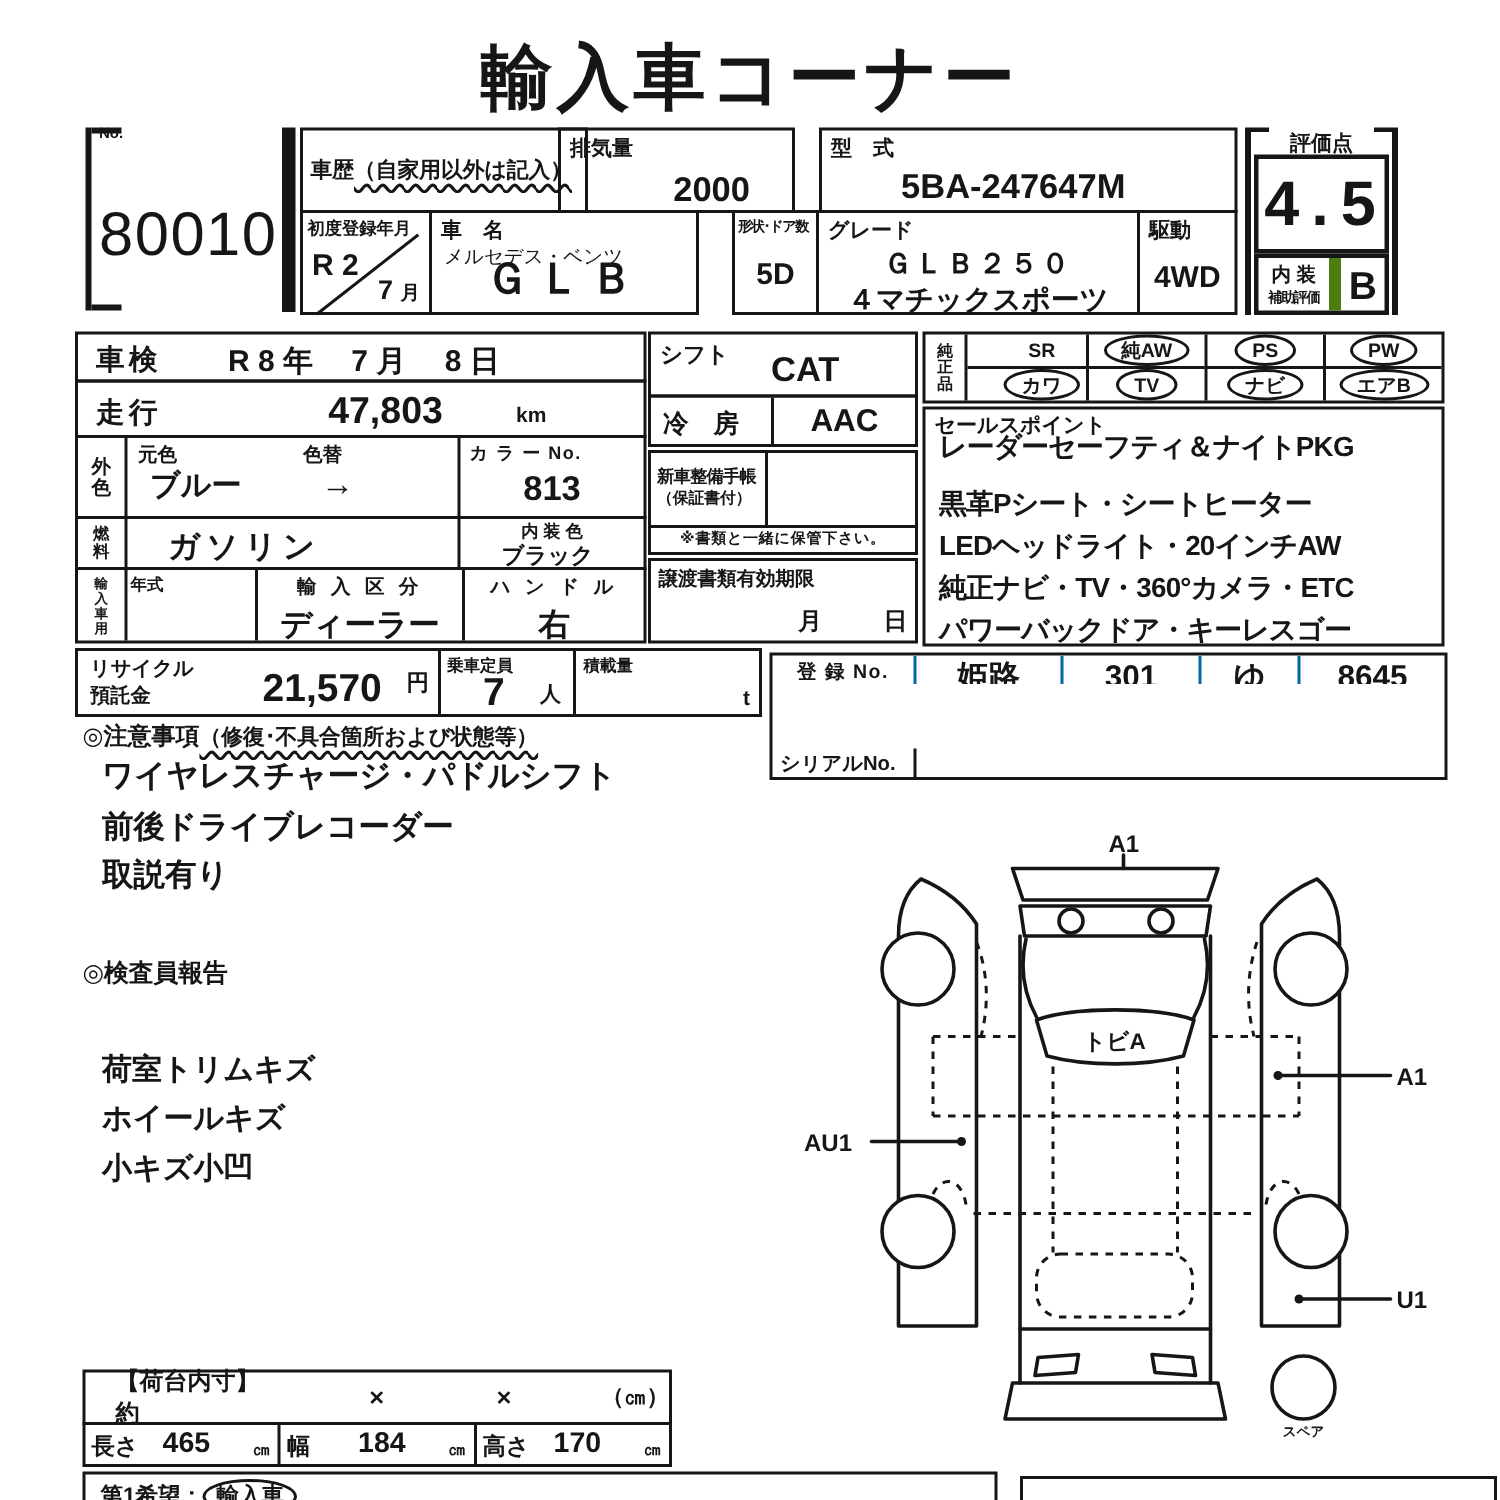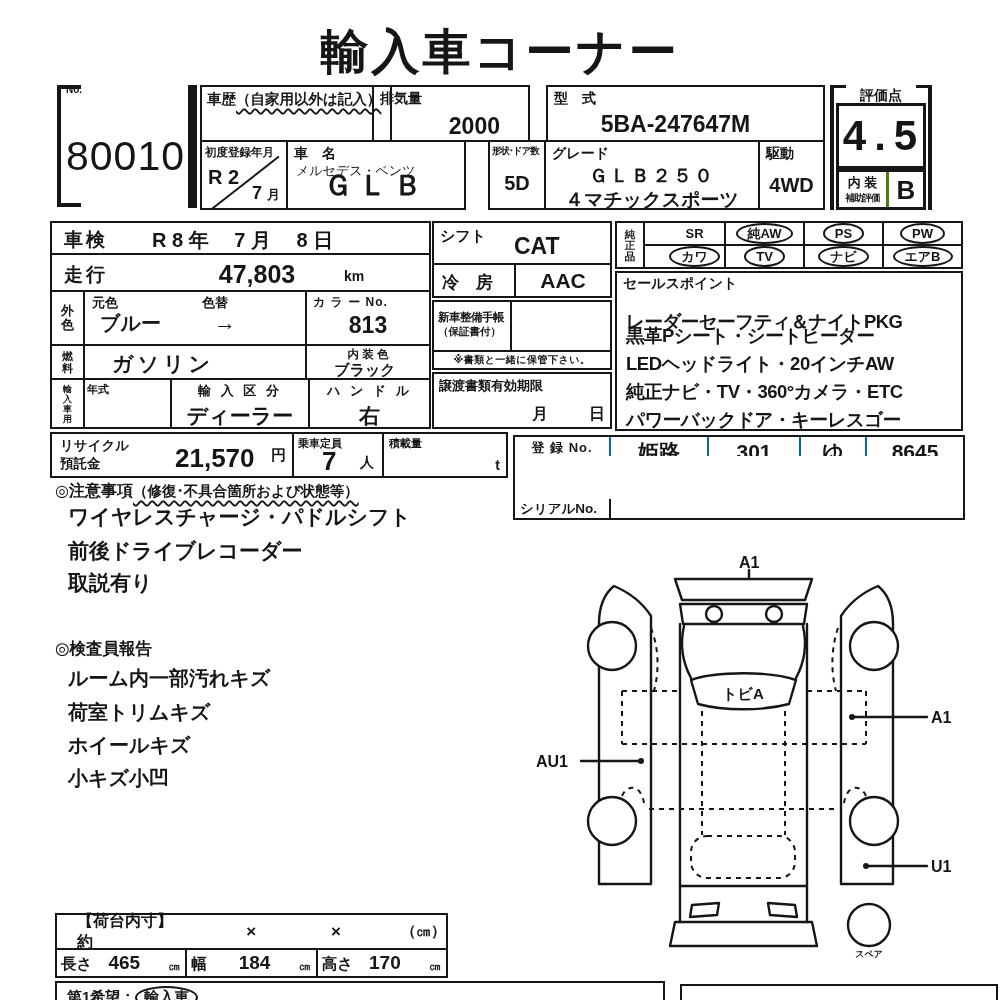--- a/index.html
+++ b/index.html
@@ -17,21 +17,21 @@
   #lot-bracket{left:57px;top:85px;width:126px;height:122px;border-left:4px solid #161616;}
   #lot-bracket::before{content:"";position:absolute;left:0;top:0;width:20px;height:4px;background:#161616;}
   #lot-bracket::after{content:"";position:absolute;left:0;bottom:0;width:20px;height:4px;background:#161616;}
   #lot-no-label{left:66px;top:84px;font-size:10px;}
   #lot-number{left:66px;top:133px;width:118px;text-align:center;font-size:41px;font-weight:400;letter-spacing:1px;}
   #lot-bar{left:188px;top:85px;width:9px;height:123px;background:#161616;}
 
   
   .cell{box-sizing:border-box;}
   #hist-cell{left:200px;top:85px;width:192px;height:57px;}
-  #hist-cell .l{font-size:14.5px;padding:3px 0 0 5px;}
+  #hist-cell .l{font-size:14.5px;padding:17px 0 0 5px;}
   #disp-cell{left:372px;top:85px;width:158px;height:57px;}
   #code-cell{left:546px;top:85px;width:279px;height:57px;}
   .cell .lab{font-size:14px;padding:3px 0 0 6px;}
   #disp-val{position:absolute;right:28px;top:26px;font-size:23px;}
   #code-val{position:absolute;left:0;right:20px;top:24px;text-align:center;font-size:23px;}
   #reg-cell{left:200px;top:140px;width:88px;height:70px;}
   #reg-cell .lab{font-size:11.5px;padding:3px 0 0 3px;}
   #reg-era{position:absolute;left:6px;top:24px;font-size:20px;}
   #reg-month{position:absolute;right:6px;bottom:4px;font-size:18px;}
   #reg-month .u{font-size:13px;}
@@ -49,21 +49,21 @@
   #drive-val{position:absolute;left:0;right:0;top:32px;text-align:center;font-size:20px;}
 
   
   #rating-wrap{left:830px;top:85px;width:102px;height:125px;border-left:4px solid #161616;border-right:4px solid #161616;box-sizing:border-box;}
   #rating-wrap::before{content:"";position:absolute;left:0;top:0;width:12px;height:3px;background:#161616;}
   #rating-wrap::after{content:"";position:absolute;right:0;top:0;width:12px;height:3px;background:#161616;}
   #rating-label{position:absolute;left:0;right:0;top:2px;text-align:center;font-size:14px;}
   #score-box{left:836px;top:103px;width:90px;height:66px;border:3px solid #161616;box-sizing:border-box;
              display:flex;align-items:center;justify-content:center;font-size:42px;letter-spacing:8px;padding-left:6px;}
   #int-box{left:836px;top:169px;width:90px;height:41px;border:3px solid #161616;box-sizing:border-box;display:flex;}
-  #int-label{width:47px;border-right:3px solid #4d7c0f;text-align:center;}
+  #int-label{width:47px;border-right:8px solid #4d7c0f;text-align:center;}
   #int-label .a{font-size:13px;display:block;margin-top:2px;}
   #int-label .b{font-size:9.5px;display:block;letter-spacing:-1px;}
   #int-grade{flex:1;text-align:center;font-size:26px;line-height:36px;}
 
   
   .irow{left:50px;width:381px;}
   #row-shaken{top:221px;height:34px;}
   #row-shaken .k{position:absolute;left:12px;top:4px;font-size:19px;letter-spacing:3px;}
   #row-shaken .v{position:absolute;left:100px;top:4px;font-size:20px;}
   #row-mile{top:253px;height:39px;}
@@ -347,21 +347,21 @@
           <span class="g-item oval">ナビ</span>
         </div>
       <div class="g-cell">
           <span class="g-item oval">エアB</span>
         </div>
     </div>
   </div>
 
   <div class="abs bd" id="sales-box">
     <span class="lab">セールスポイント</span>
-    <div class="sales-line" style="top:36px">レーダーセーフティ＆ナイトPKG</div>
+    <div class="sales-line" style="top:12px">レーダーセーフティ＆ナイトPKG</div>
     <div class="sales-line" style="top:50px">黒革Pシート・シートヒーター</div>
     <div class="sales-line" style="top:78px">LEDヘッドライト・20インチAW</div>
     <div class="sales-line" style="top:106px">純正ナビ・TV・360°カメラ・ETC</div>
     <div class="sales-line" style="top:134px">パワーバックドア・キーレスゴー</div>
   </div>
 
   <div class="abs bd" id="recycle-cell">
     <span class="l1">リサイクル</span>
     <span class="l2">預託金</span>
     <span class="v">21,570</span>
@@ -392,21 +392,20 @@
   </div>
 
   <div class="abs" id="cautions-head">
     <span>◎注意事項</span><span class="sub wavy">（修復･不具合箇所および状態等）</span>
   </div>
   <div class="abs note-line" style="top:503px">ワイヤレスチャージ・パドルシフト</div>
   <div class="abs note-line" style="top:537px">前後ドライブレコーダー</div>
   <div class="abs note-line" style="top:569px">取説有り</div>
 
   <div class="abs" id="inspector-head">◎検査員報告</div>
-  <div class="abs insp-line" style="top:665px">ルーム内一部汚れキズ</div>
   <div class="abs insp-line" style="top:699px">荷室トリムキズ</div>
   <div class="abs insp-line" style="top:732px">ホイールキズ</div>
   <div class="abs insp-line" style="top:765px">小キズ小凹</div>
 
   <svg class="abs" id="diagram" viewBox="0 0 472 412">
     <g fill="none" stroke="#161616" stroke-width="2.4" stroke-linejoin="round" stroke-linecap="round">
       <path d="M147,26 L284,26 L277,47 L154,47 Z"></path>
       <path d="M152,51 L279,51 L276,71 L155,71 Z"></path>
       <circle cx="186" cy="61" r="8"></circle>
       <circle cx="246" cy="61" r="8"></circle>

